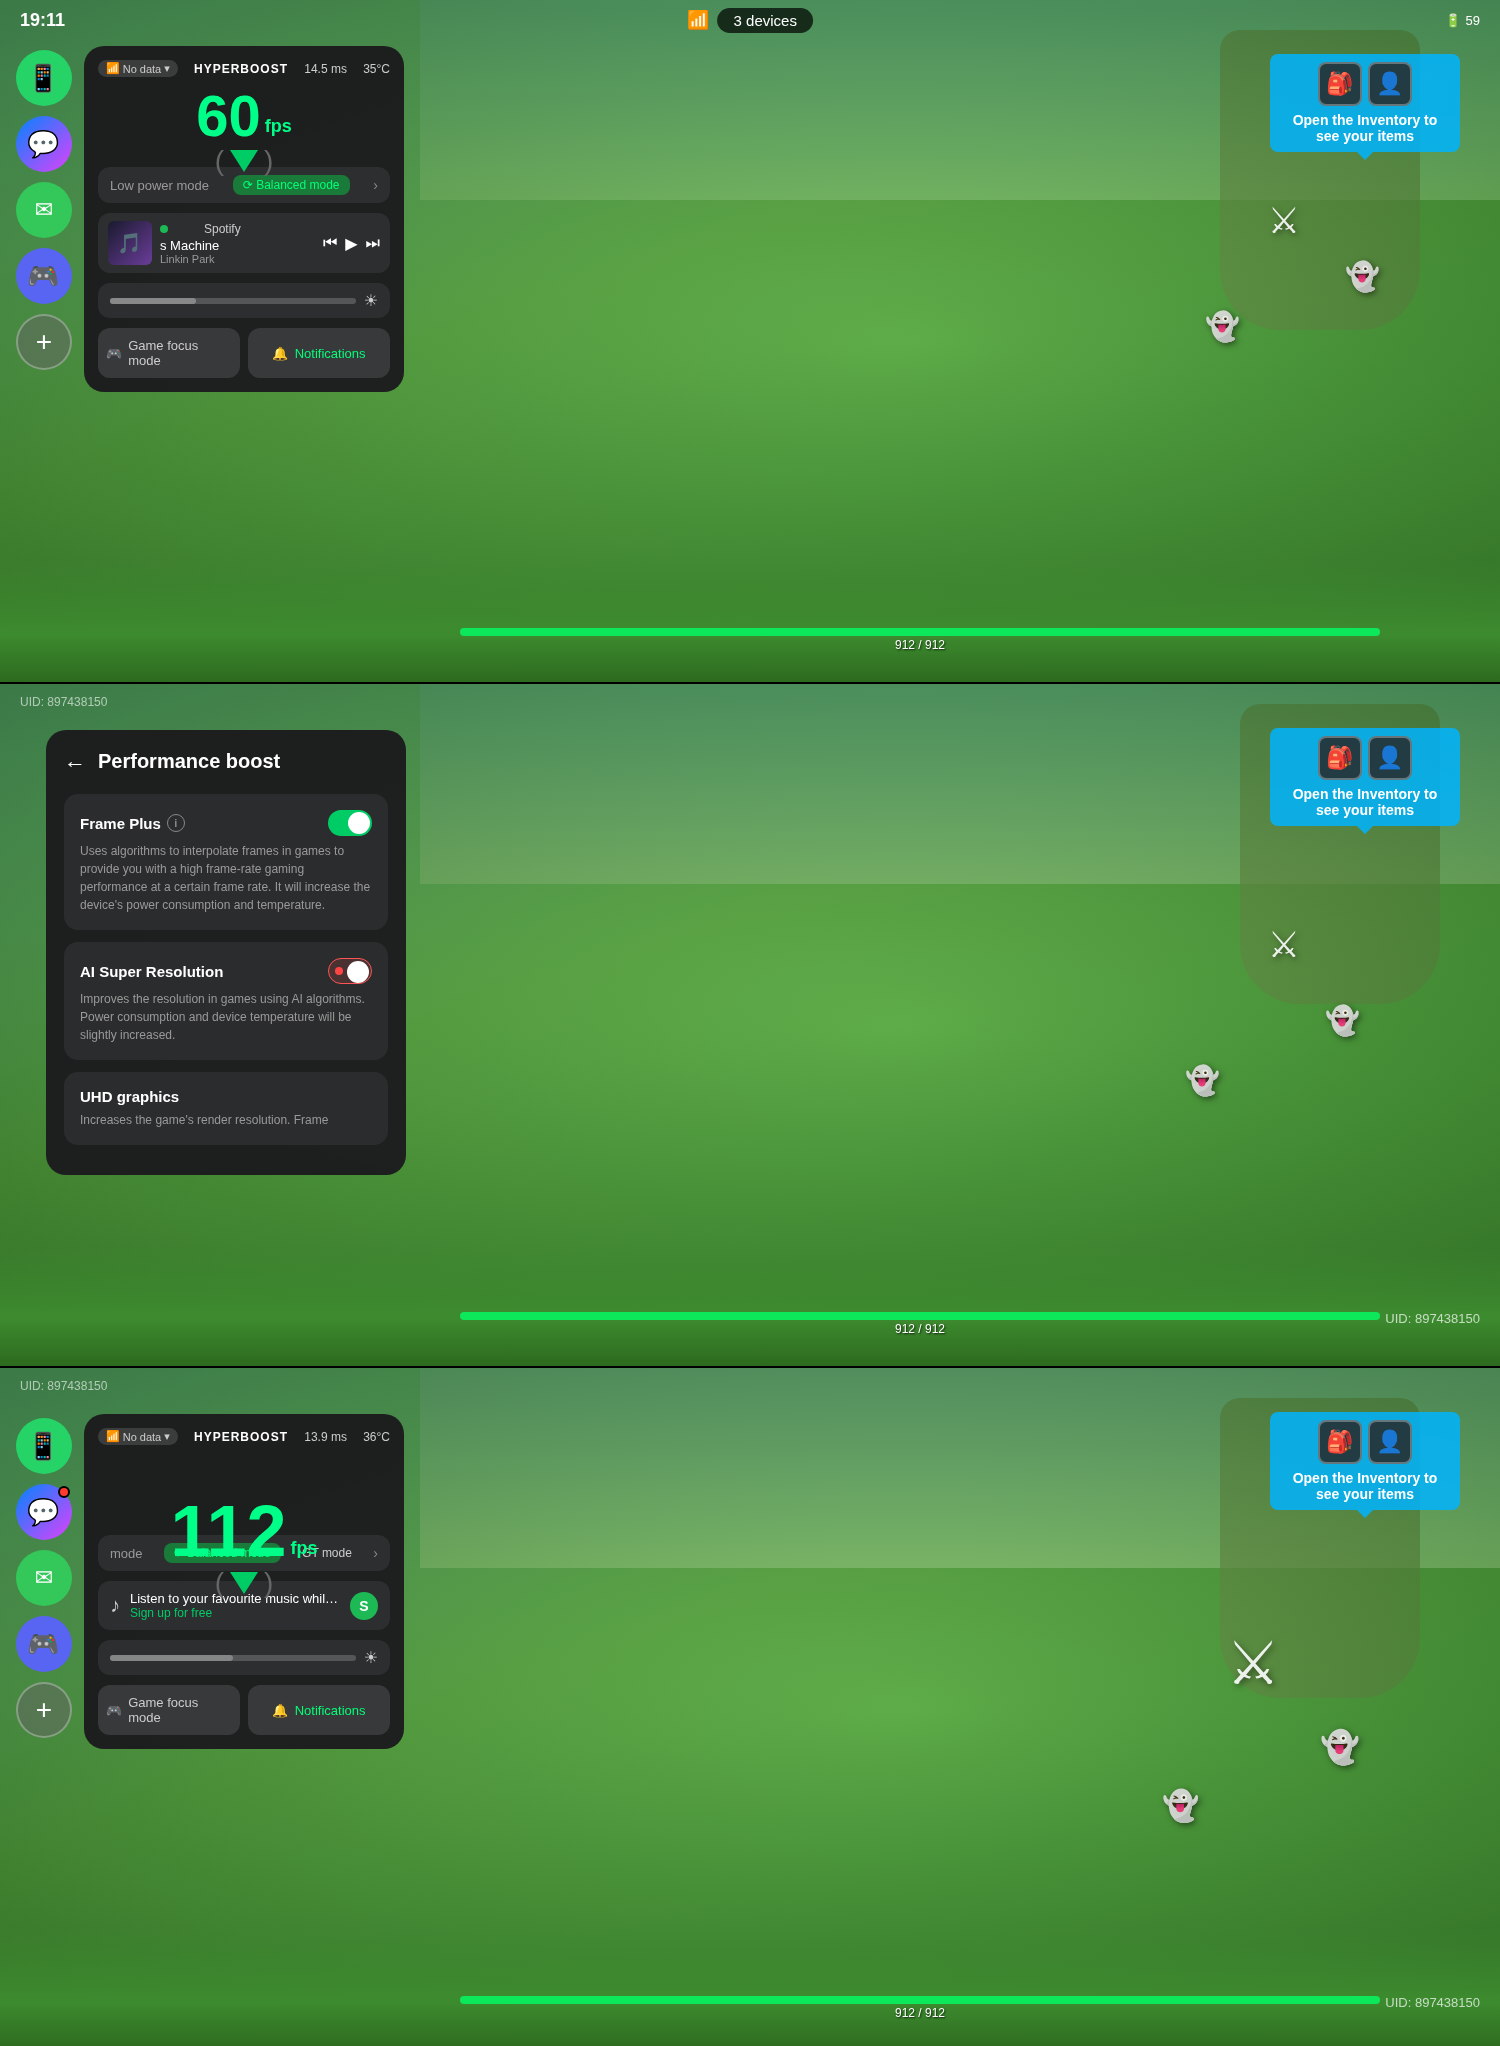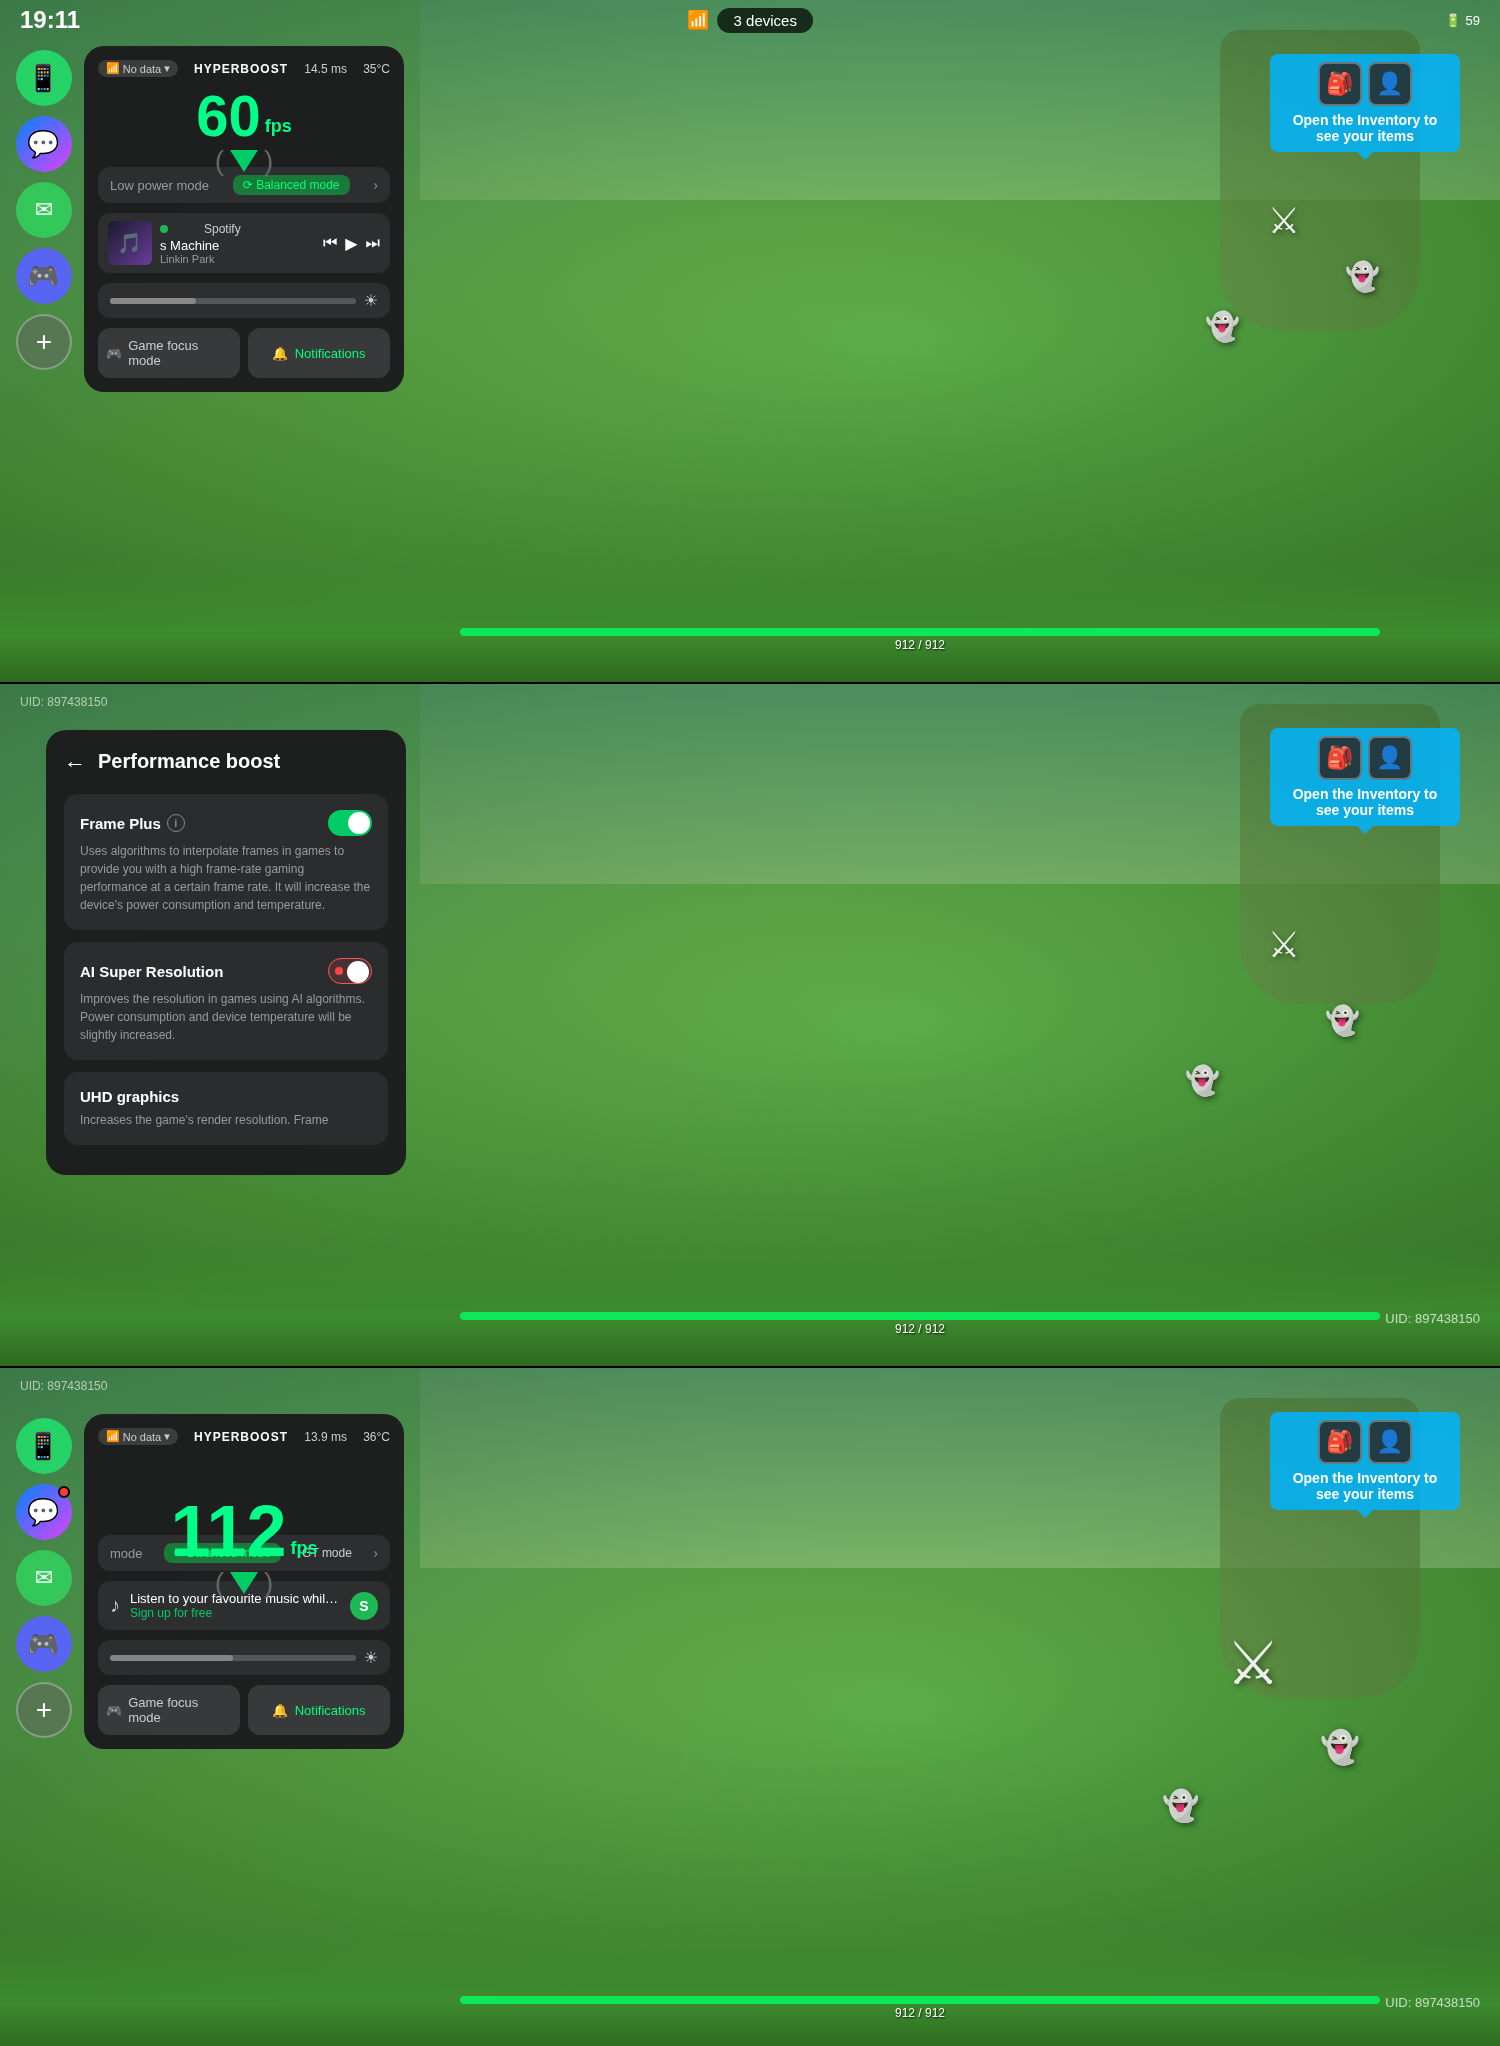--- a/index.html
+++ b/index.html
@@ -46,21 +46,21 @@
       left: 50%;
       transform: translateX(-50%);
       top: 0;
       height: 40px;
       display: flex;
       align-items: center;
       gap: 8px;
     }
     .status-time {
       color: #fff;
-      font-size: 24px;
+      font-size: 18px;
       font-weight: 600;
     }
     .wifi-pill {
       background: rgba(0,0,0,0.7);
       border-radius: 20px;
       padding: 4px 16px;
       color: #fff;
       font-size: 15px;
       display: flex;
       align-items: center;

